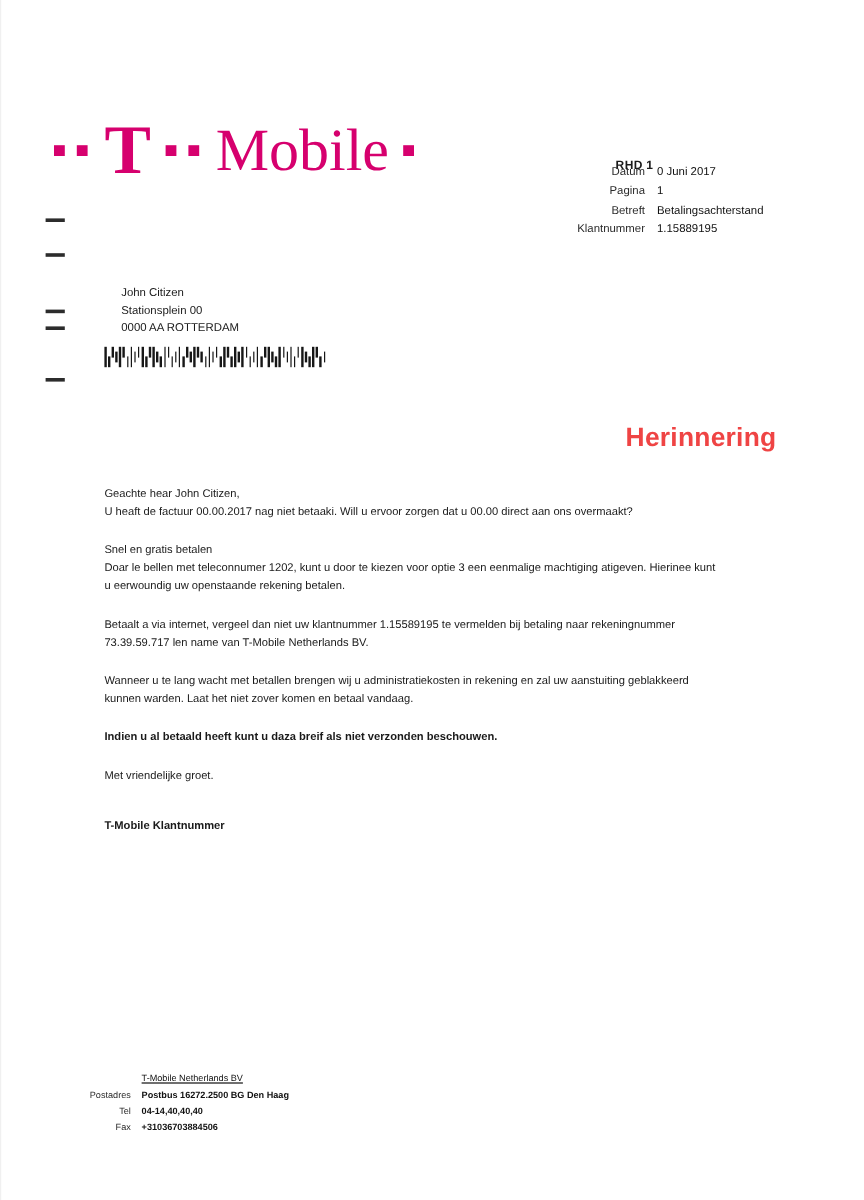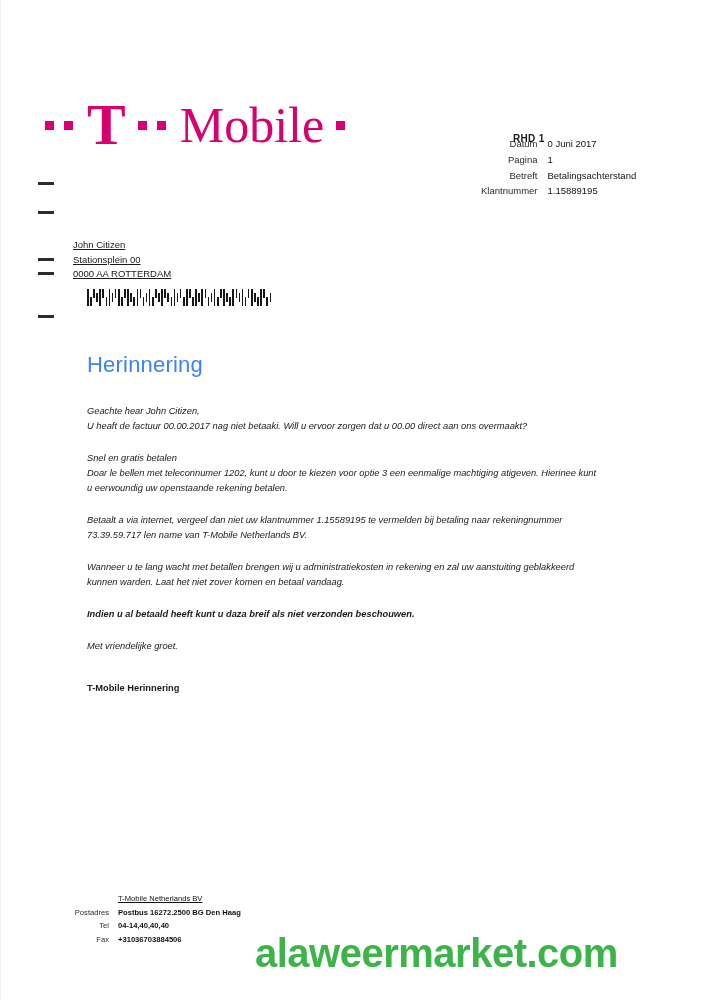--- a/index.html
+++ b/index.html
@@ -99,26 +99,25 @@
     color: #2b2b2b;
   }
   .metatable td.val {
     text-align: left;
     color: #111;
   }
 
   
   .address {
     position: absolute;
-    left: 72px;
+    left: 100px;
     top: 238px;
     font-size: 9.5px;
     line-height: 1.55;
     color: #1a1a1a;
-    text-decoration: underline;
   }
   .barcode {
     position: absolute;
     left: 86px;
     top: 289px;
     height: 17px;
     display: flex;
     align-items: flex-start;
   }
   .barcode span {
@@ -131,30 +130,30 @@
   
   .letter {
     position: absolute;
     left: 86px;
     top: 352px;
     width: 560px;
   }
   .letter h1 {
     margin: 0 0 26px 0;
     font-size: 22px;
-    font-weight: 400;
-    color: #3b82f6;
+    font-weight: 700;
+    color: #ef4444;
     letter-spacing: 0.2px;
+    text-align: right;
   }
   .para {
     margin: 0 0 17px 0;
     font-size: 9.3px;
     line-height: 1.62;
     color: #1a1a1a;
-    font-style: italic;
   }
   .para .line {
     display: block;
   }
   .para.bold {
     font-weight: 700;
   }
   .signoff {
     margin-top: 28px;
     font-size: 9.3px;
@@ -342,21 +341,21 @@
 
     <p class="para">
       <span class="line">Wanneer u te lang wacht met betallen brengen wij u administratiekosten in rekening en zal uw aanstuiting geblakkeerd</span>
       <span class="line">kunnen warden. Laat het niet zover komen en betaal vandaag.</span>
     </p>
 
     <p class="para bold">Indien u al betaald heeft kunt u daza breif als niet verzonden beschouwen.</p>
 
     <p class="para">Met vriendelijke groet.</p>
 
-    <div class="signoff">T-Mobile Herinnering</div>
+    <div class="signoff">T-Mobile Klantnummer</div>
   </div>
 
   <table class="footer">
     <tbody>
         <tr class="company">
       <td class="flbl"></td>
       <td class="fval">T-Mobile Netherlands BV</td>
     </tr>
     <tr class="addr">
       <td class="flbl">Postadres</td>
@@ -366,15 +365,14 @@
       <td class="flbl">Tel</td>
       <td class="fval">04-14,40,40,40</td>
     </tr>
     <tr>
       <td class="flbl">Fax</td>
       <td class="fval">+31036703884506</td>
     </tr>
   </tbody>
     </table>
 
-  <div class="watermark">alaweermarket.com</div>
 
 </div>
 
 </body></html>

